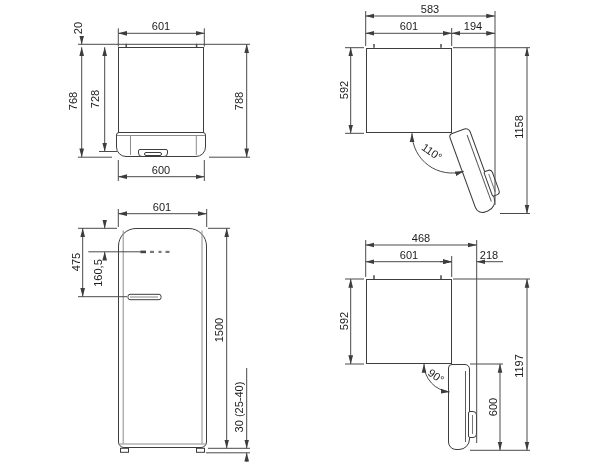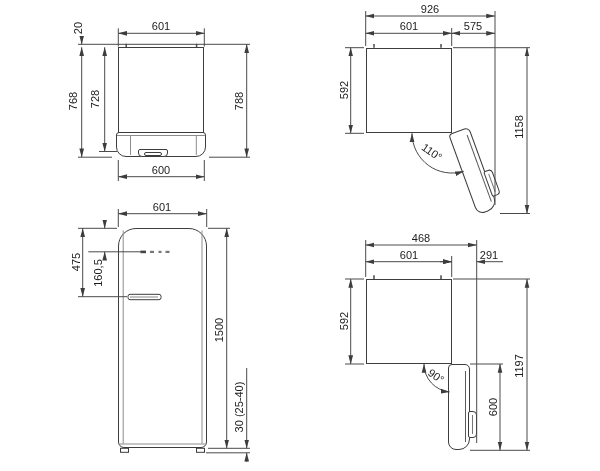--- a/index.html
+++ b/index.html
@@ -179,34 +179,34 @@
     </g>
   </svg>
 
   <div class="lbl" style="left:161px;top:20px">601</div>
   <div class="lbl v" style="left:78px;top:22px">20</div>
   <div class="lbl v" style="left:73px;top:95px">768</div>
   <div class="lbl v" style="left:95px;top:93px">728</div>
   <div class="lbl v" style="left:239px;top:95px">788</div>
   <div class="lbl" style="left:161px;top:164px">600</div>
 
-  <div class="lbl" style="left:430px;top:3px">926</div>
+  <div class="lbl" style="left:430px;top:3px">583</div>
   <div class="lbl" style="left:409px;top:20px">601</div>
-  <div class="lbl" style="left:473px;top:20px">575</div>
+  <div class="lbl" style="left:473px;top:20px">194</div>
   <div class="lbl v" style="left:344px;top:84px">592</div>
   <div class="lbl v" style="left:519px;top:121px">1158</div>
   <div class="lbl a35" style="left:432px;top:146px">110°</div>
 
   <div class="lbl" style="left:162px;top:201px">601</div>
   <div class="lbl v" style="left:76px;top:256px">475</div>
   <div class="lbl v" style="left:98px;top:267px">160,5</div>
   <div class="lbl v" style="left:219px;top:324px">1500</div>
   <div class="lbl v" style="left:239px;top:401px">30 (25-40)</div>
 
   <div class="lbl" style="left:421px;top:232px">468</div>
   <div class="lbl" style="left:409px;top:248.5px">601</div>
-  <div class="lbl" style="left:489px;top:248.5px">291</div>
+  <div class="lbl" style="left:489px;top:248.5px">218</div>
   <div class="lbl v" style="left:344px;top:315px">592</div>
   <div class="lbl v" style="left:493px;top:401px">600</div>
   <div class="lbl v" style="left:519px;top:360px">1197</div>
   <div class="lbl a35" style="left:436px;top:370px">90°</div>
 
 </div>
 
 </body></html>

